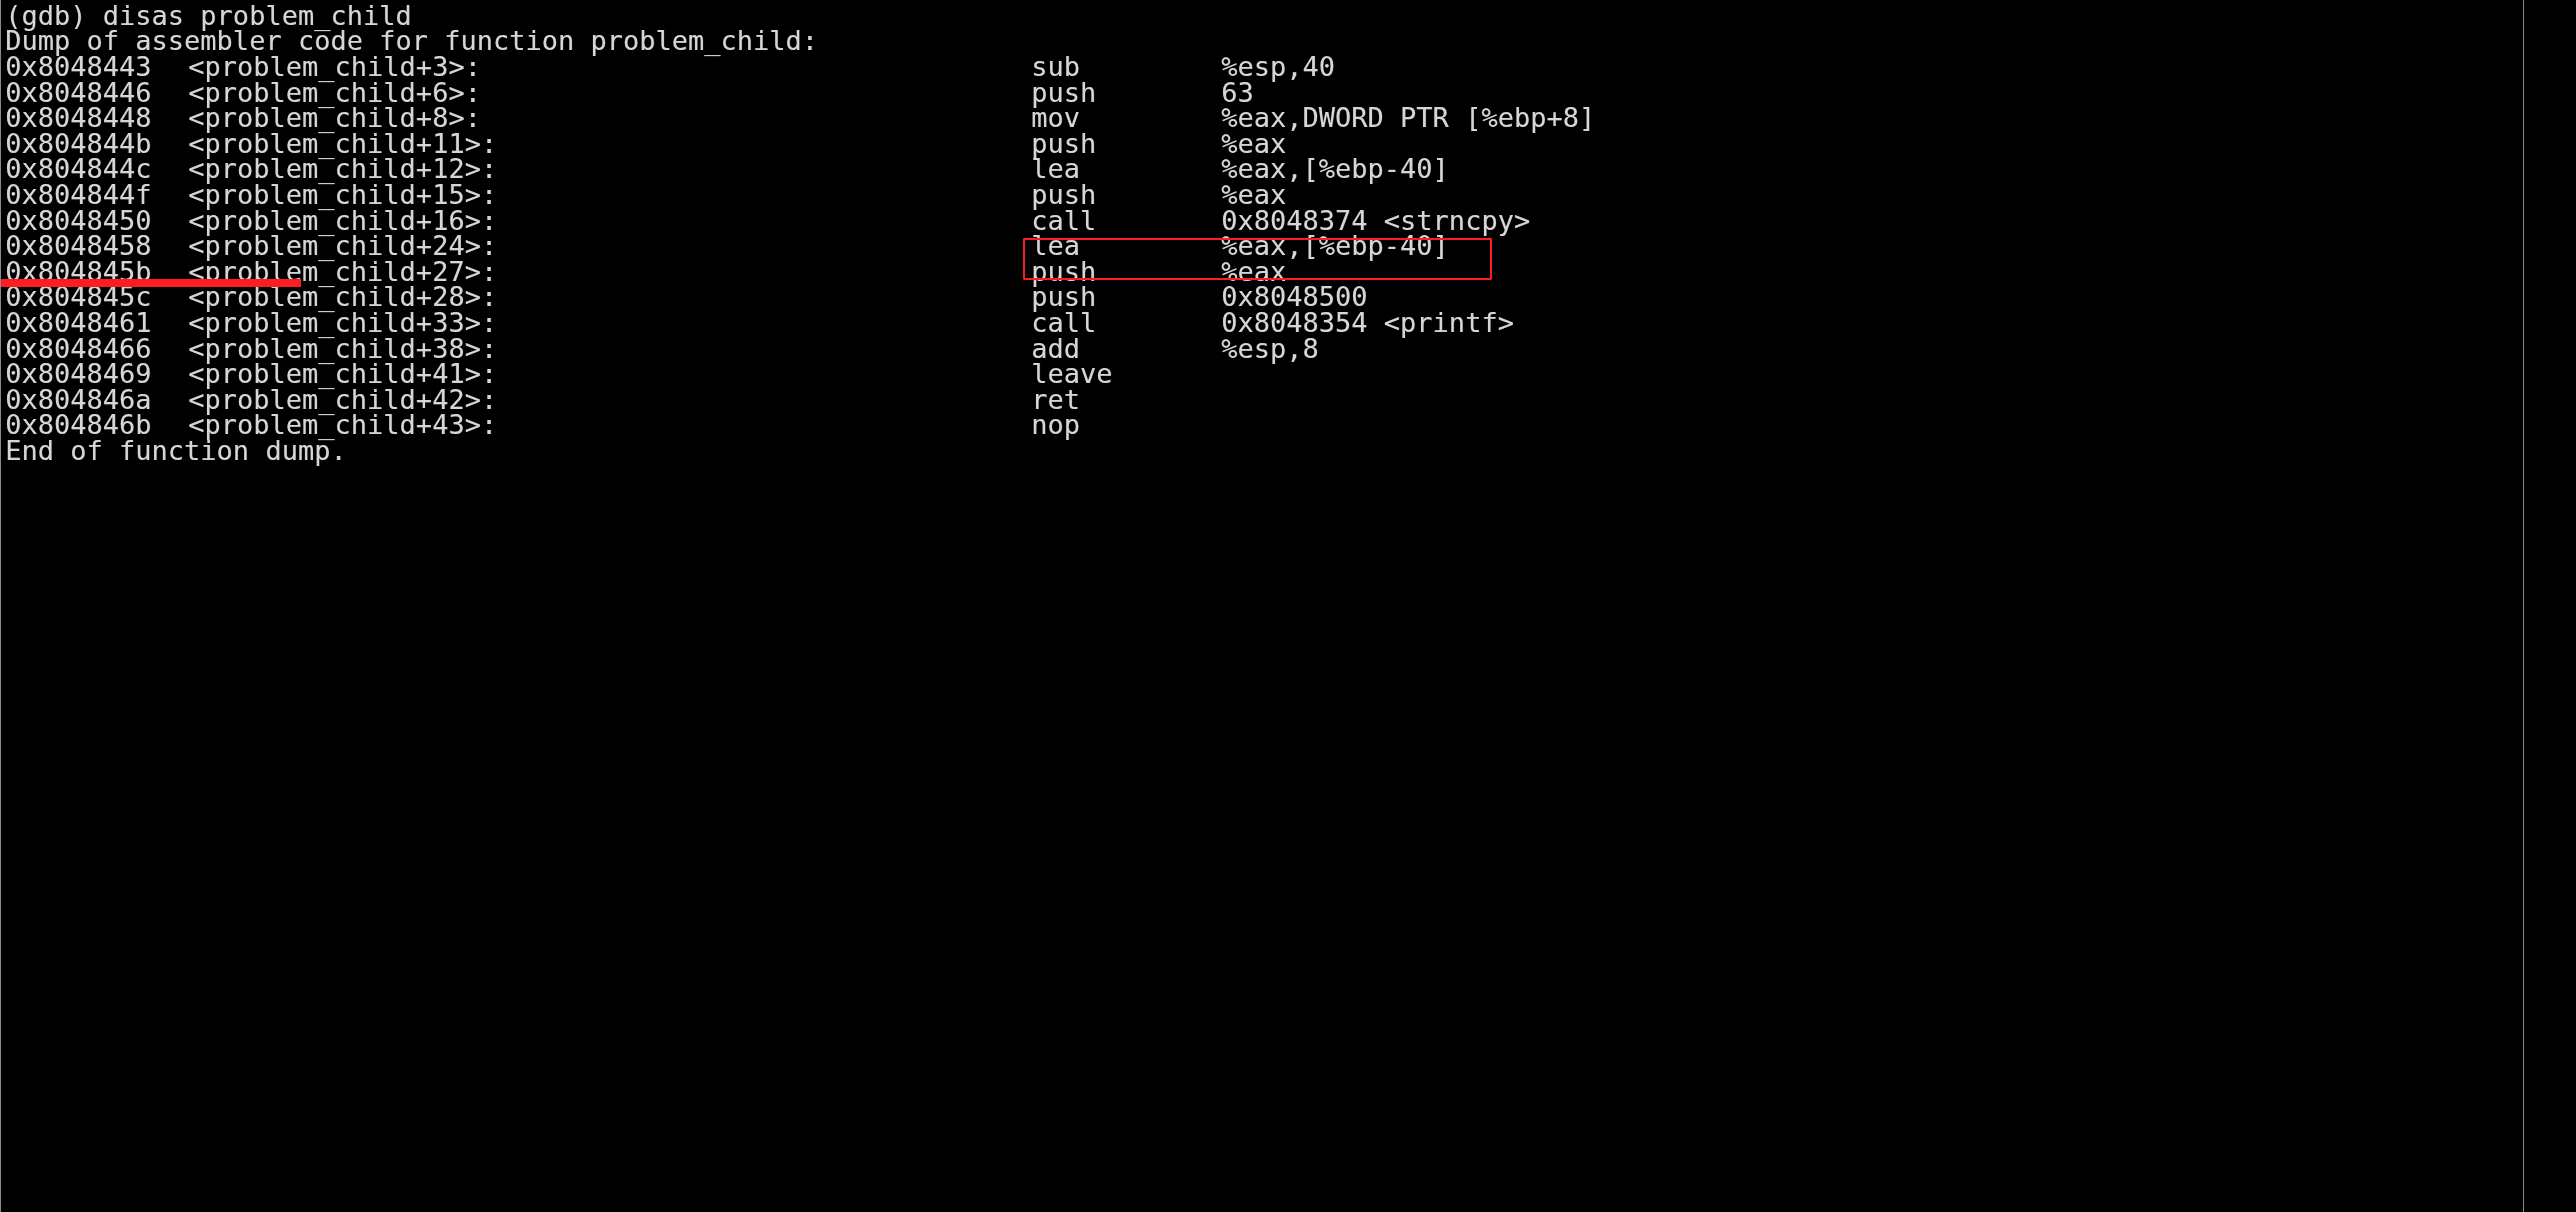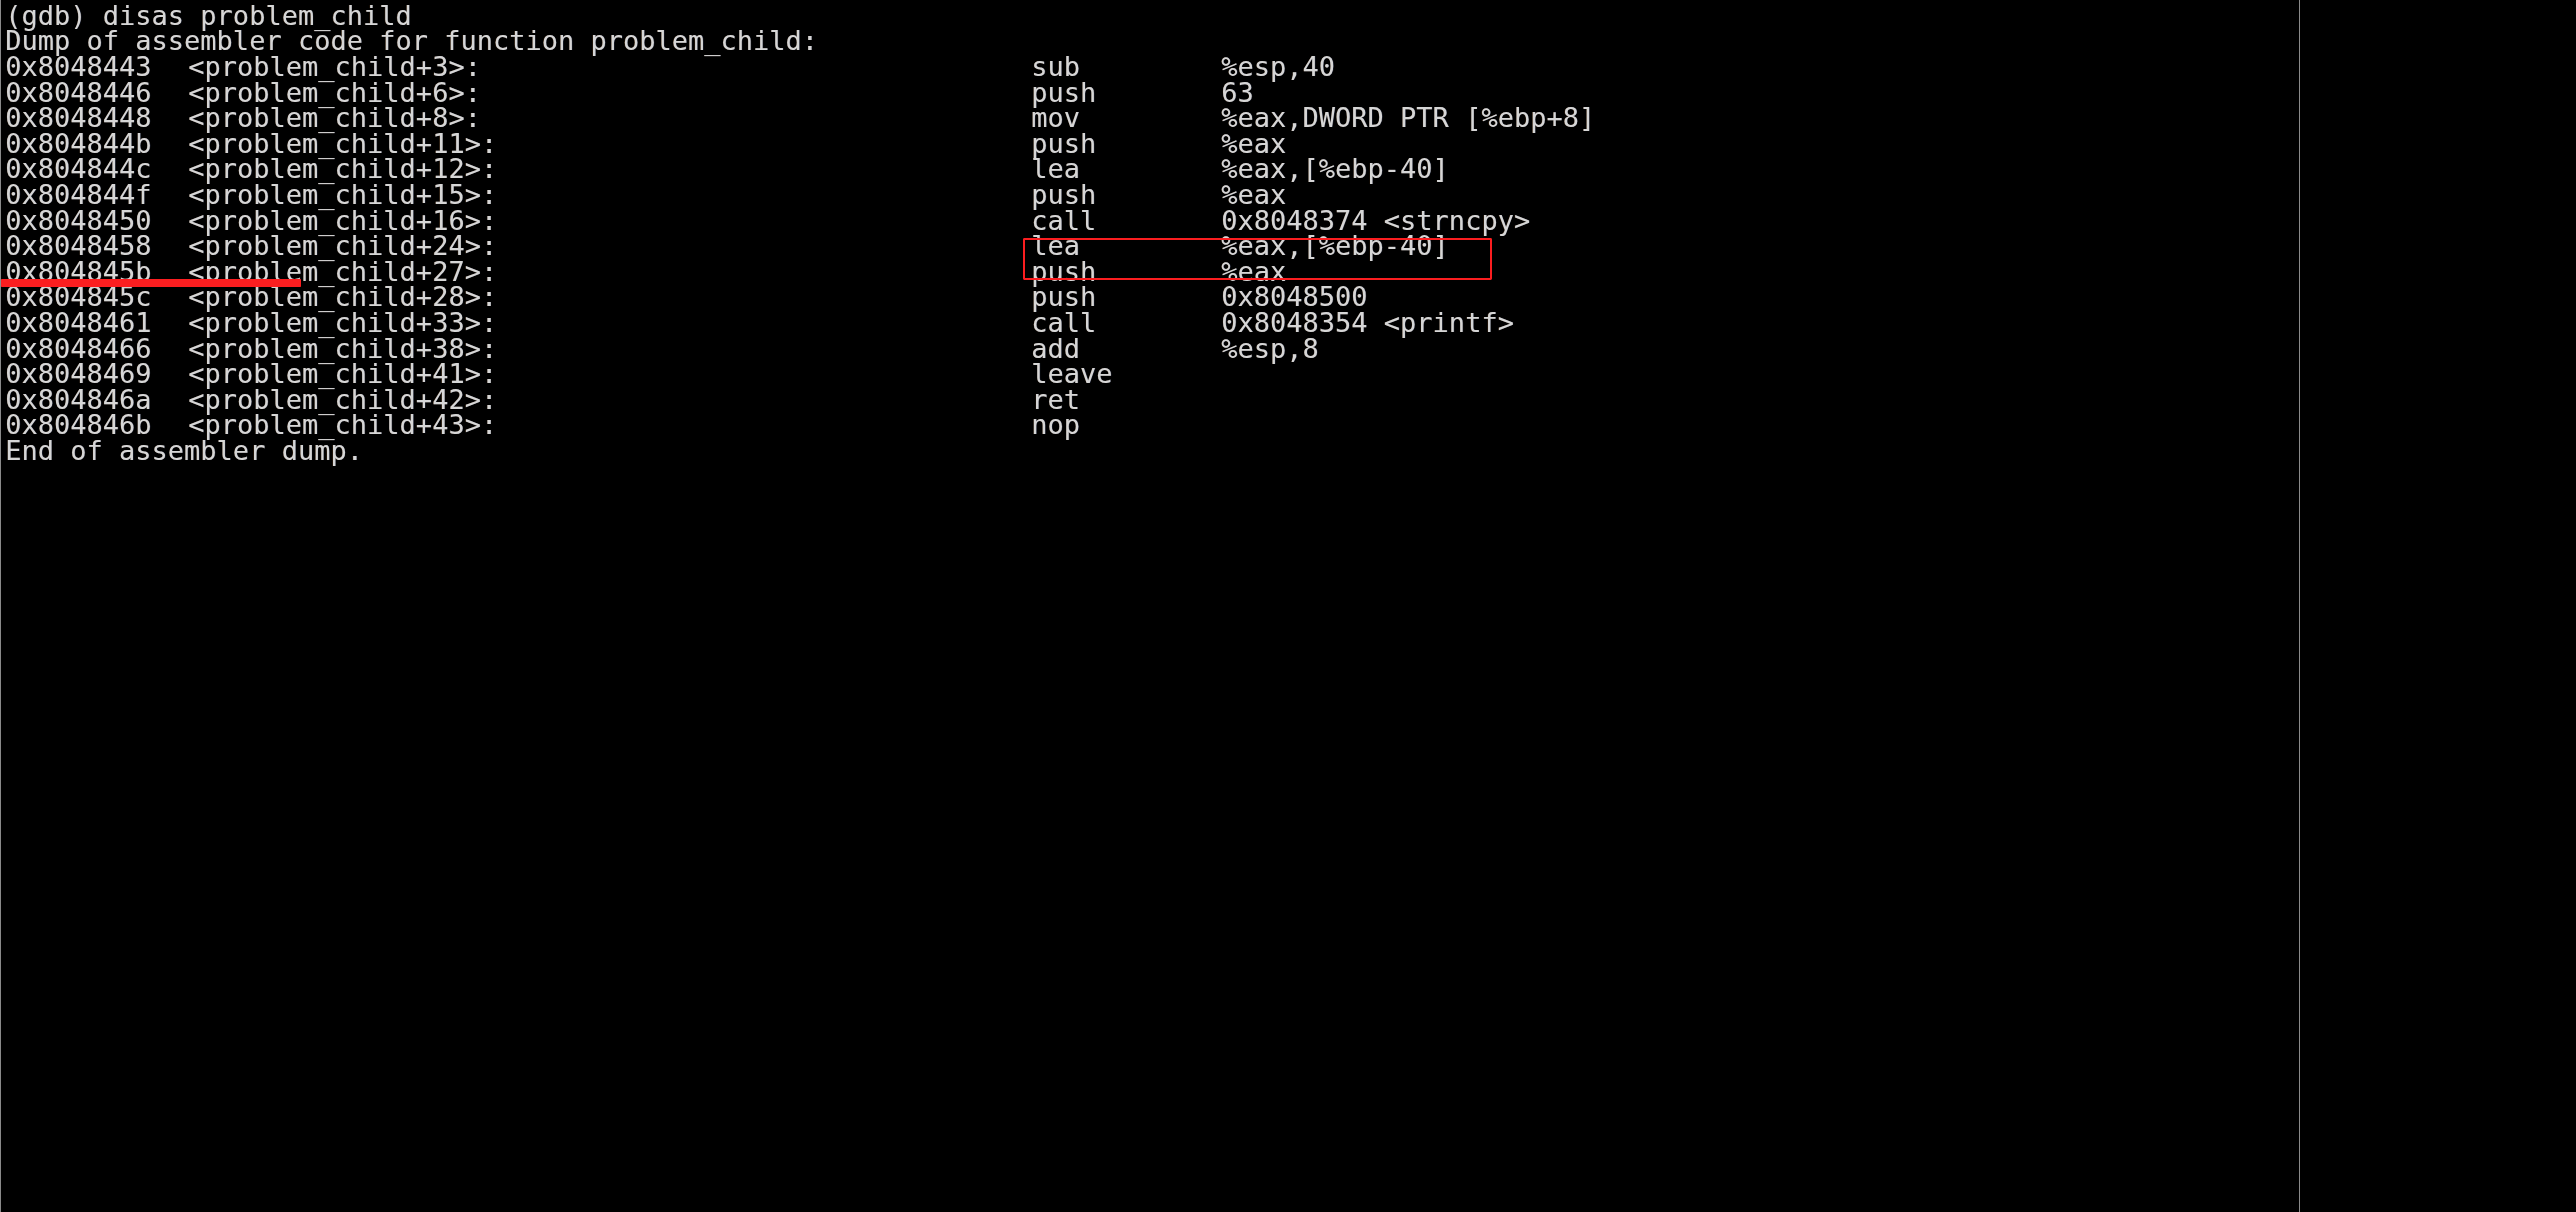--- a/index.html
+++ b/index.html
@@ -2,21 +2,21 @@
 <html style="font-size:11.6px"><head>
 <meta charset="utf-8">
 <style>
   html, body {
     margin: 0;
     padding: 0;
     background: #000000;
   }
   #screen {
     position: relative;
-    width: 2300px;
+    width: 2524px;
     height: 1212px;
     background: #000000;
     overflow: hidden;
     border-left: 1.4px solid #8a8a8a;
     border-right: 1.4px solid #8a8a8a;
     box-sizing: border-box;
     font-family: "DejaVu Sans Mono", "Liberation Mono", monospace;
   }
   #terminal {
     position: absolute;
@@ -92,21 +92,21 @@
         <div class="line row"><span class="col-addr">0x8048458</span><span class="col-sym">&lt;problem_child+24&gt;:</span><span class="col-mnem">lea</span><span class="col-ops">%eax,[%ebp-40]</span></div>
         <div class="line row"><span class="col-addr">0x804845b</span><span class="col-sym">&lt;problem_child+27&gt;:</span><span class="col-mnem">push</span><span class="col-ops">%eax</span></div>
         <div class="line row"><span class="col-addr">0x804845c</span><span class="col-sym">&lt;problem_child+28&gt;:</span><span class="col-mnem">push</span><span class="col-ops">0x8048500</span></div>
         <div class="line row"><span class="col-addr">0x8048461</span><span class="col-sym">&lt;problem_child+33&gt;:</span><span class="col-mnem">call</span><span class="col-ops">0x8048354 &lt;printf&gt;</span></div>
         <div class="line row"><span class="col-addr">0x8048466</span><span class="col-sym">&lt;problem_child+38&gt;:</span><span class="col-mnem">add</span><span class="col-ops">%esp,8</span></div>
         <div class="line row"><span class="col-addr">0x8048469</span><span class="col-sym">&lt;problem_child+41&gt;:</span><span class="col-mnem">leave</span><span class="col-ops"></span></div>
         <div class="line row"><span class="col-addr">0x804846a</span><span class="col-sym">&lt;problem_child+42&gt;:</span><span class="col-mnem">ret</span><span class="col-ops"></span></div>
         <div class="line row"><span class="col-addr">0x804846b</span><span class="col-sym">&lt;problem_child+43&gt;:</span><span class="col-mnem">nop</span><span class="col-ops"></span></div>
       </div>
 
-    <div class="line plain">End of assembler dump.</div>
+    <div class="line plain">End of function dump.</div>
 
   </div>
 
   <div class="ann-underline" style="left:0px; top:279px; width:300px; height:8px;"></div>
 
   <div class="ann-box" style="left:1022px; top:238px; width:469px; height:42px;"></div>
 
 </div>
 
 

